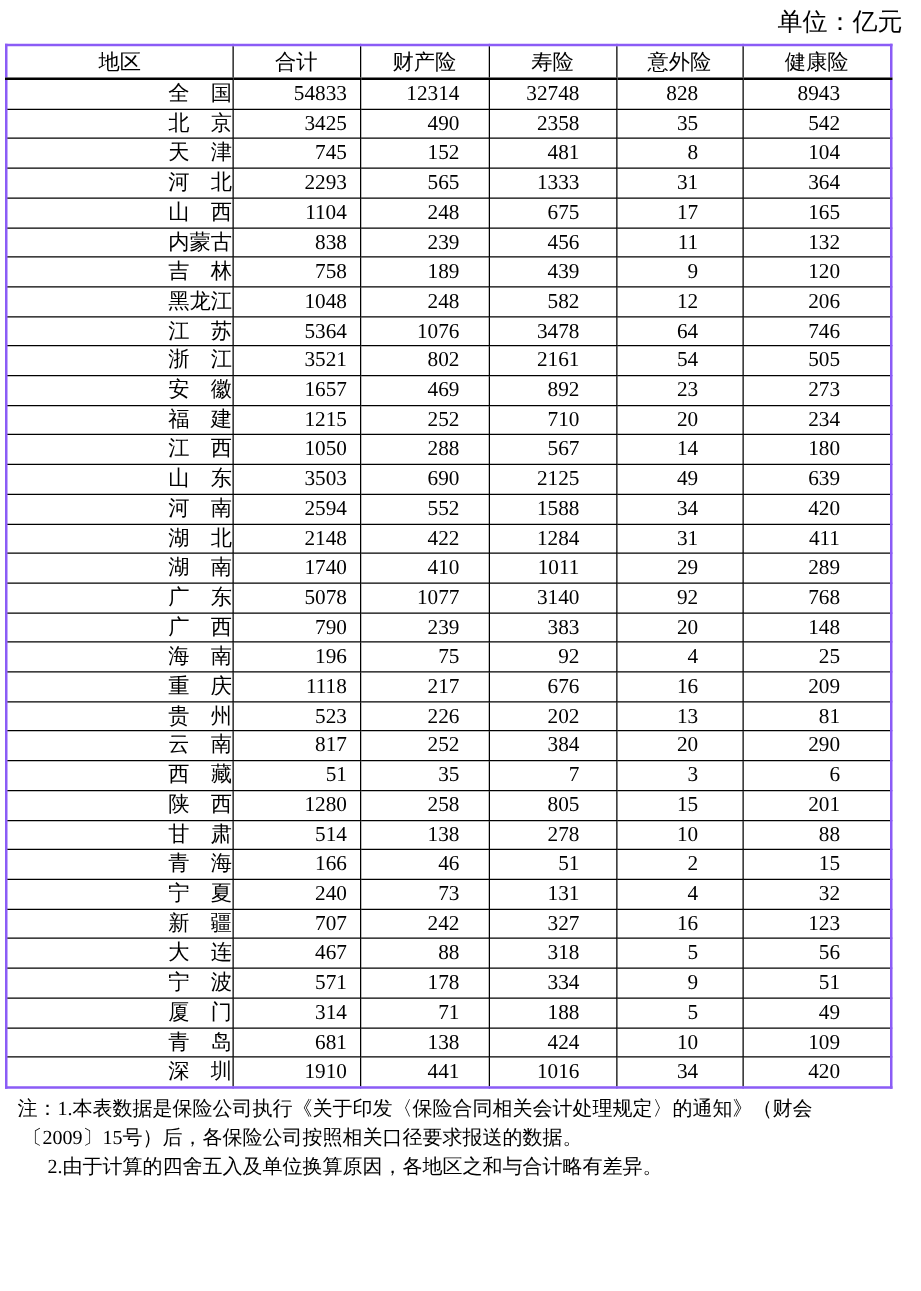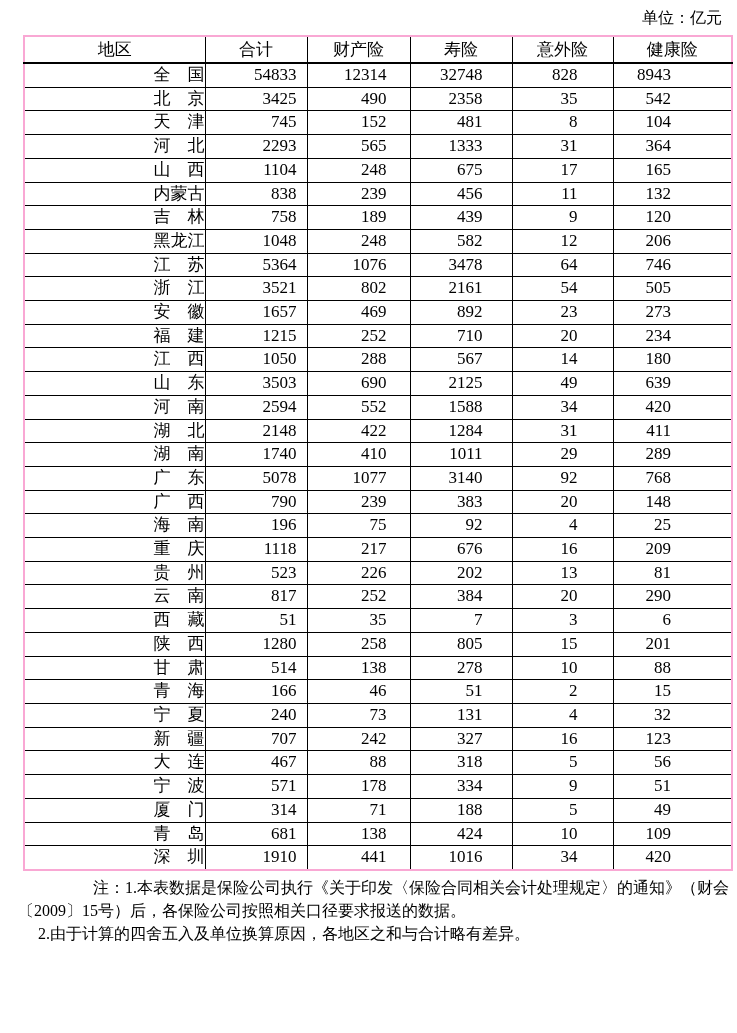--- a/index.html
+++ b/index.html
@@ -12,29 +12,29 @@
   .page {
     position: relative;
     width: 737px;
     height: 1033px;
     background: #ffffff;
     overflow: hidden;
   }
   .unit-row {
     text-align: right;
     padding: 9px 15px 8px 0;
-    font-size: 16px;
+    font-size: 20px;
     line-height: 18px;
   }
   table.stat-table {
     border-collapse: collapse;
     table-layout: fixed;
     width: 708px;
-    margin-left: 23px;
-    border: 2px solid #f9a8d4;
+    margin-left: 4px;
+    border: 2px solid #8b5cf6;
   }
   table.stat-table th {
     border: 1px solid #000;
     border-bottom: 2px solid #000;
     height: 25px;
     font-weight: normal;
     font-size: 17px;
     text-align: center;
     padding: 0;
     overflow: hidden;
@@ -53,27 +53,27 @@
     text-align: right;
     padding-left: 6px;
   }
   td.num {
     text-align: right;
   }
   table.stat-table td:nth-child(2) { padding-right: 10px; font-family: Liberation Serif, serif; }
   table.stat-table td:nth-child(3) { padding-right: 23px; }
   table.stat-table td:nth-child(4) { padding-right: 29px; }
   table.stat-table td:nth-child(5) { padding-right: 35px; }
-  table.stat-table td:nth-child(6) { padding-right: 60px; }
+  table.stat-table td:nth-child(6) { padding-right: 40px; }
   .notes {
     margin: 5px 8px 0 14px;
     font-size: 16px;
     line-height: 23px;
   }
-  .note-line-1 { padding-left: 0; text-align: right; }
+  .note-line-1 { padding-left: 0; }
   .note-line-2 { padding-left: 4px; }
   .note-line-3 { padding-left: 24px; }
 </style>
 </head>
 <body>
 
 <div class="page">
 
   <div class="unit-row">单位：亿元</div>
 

